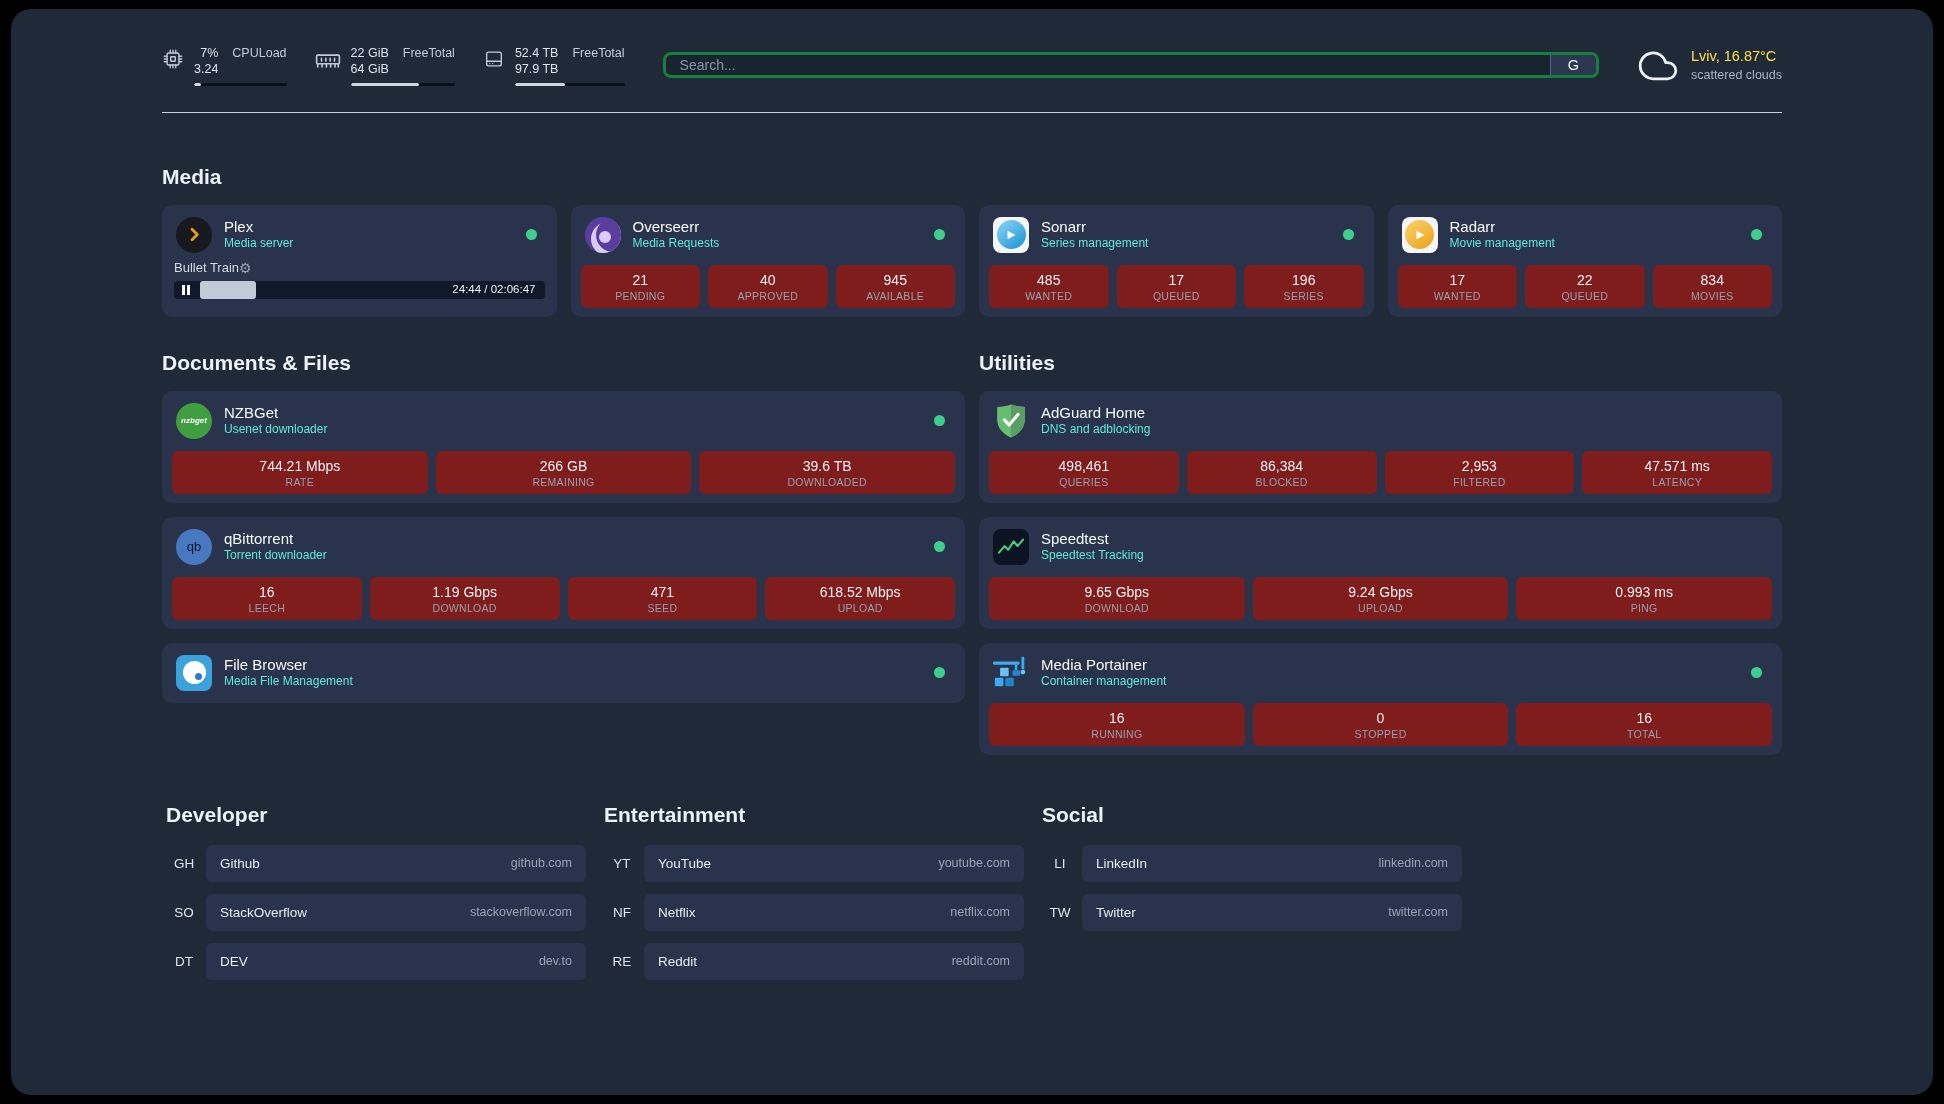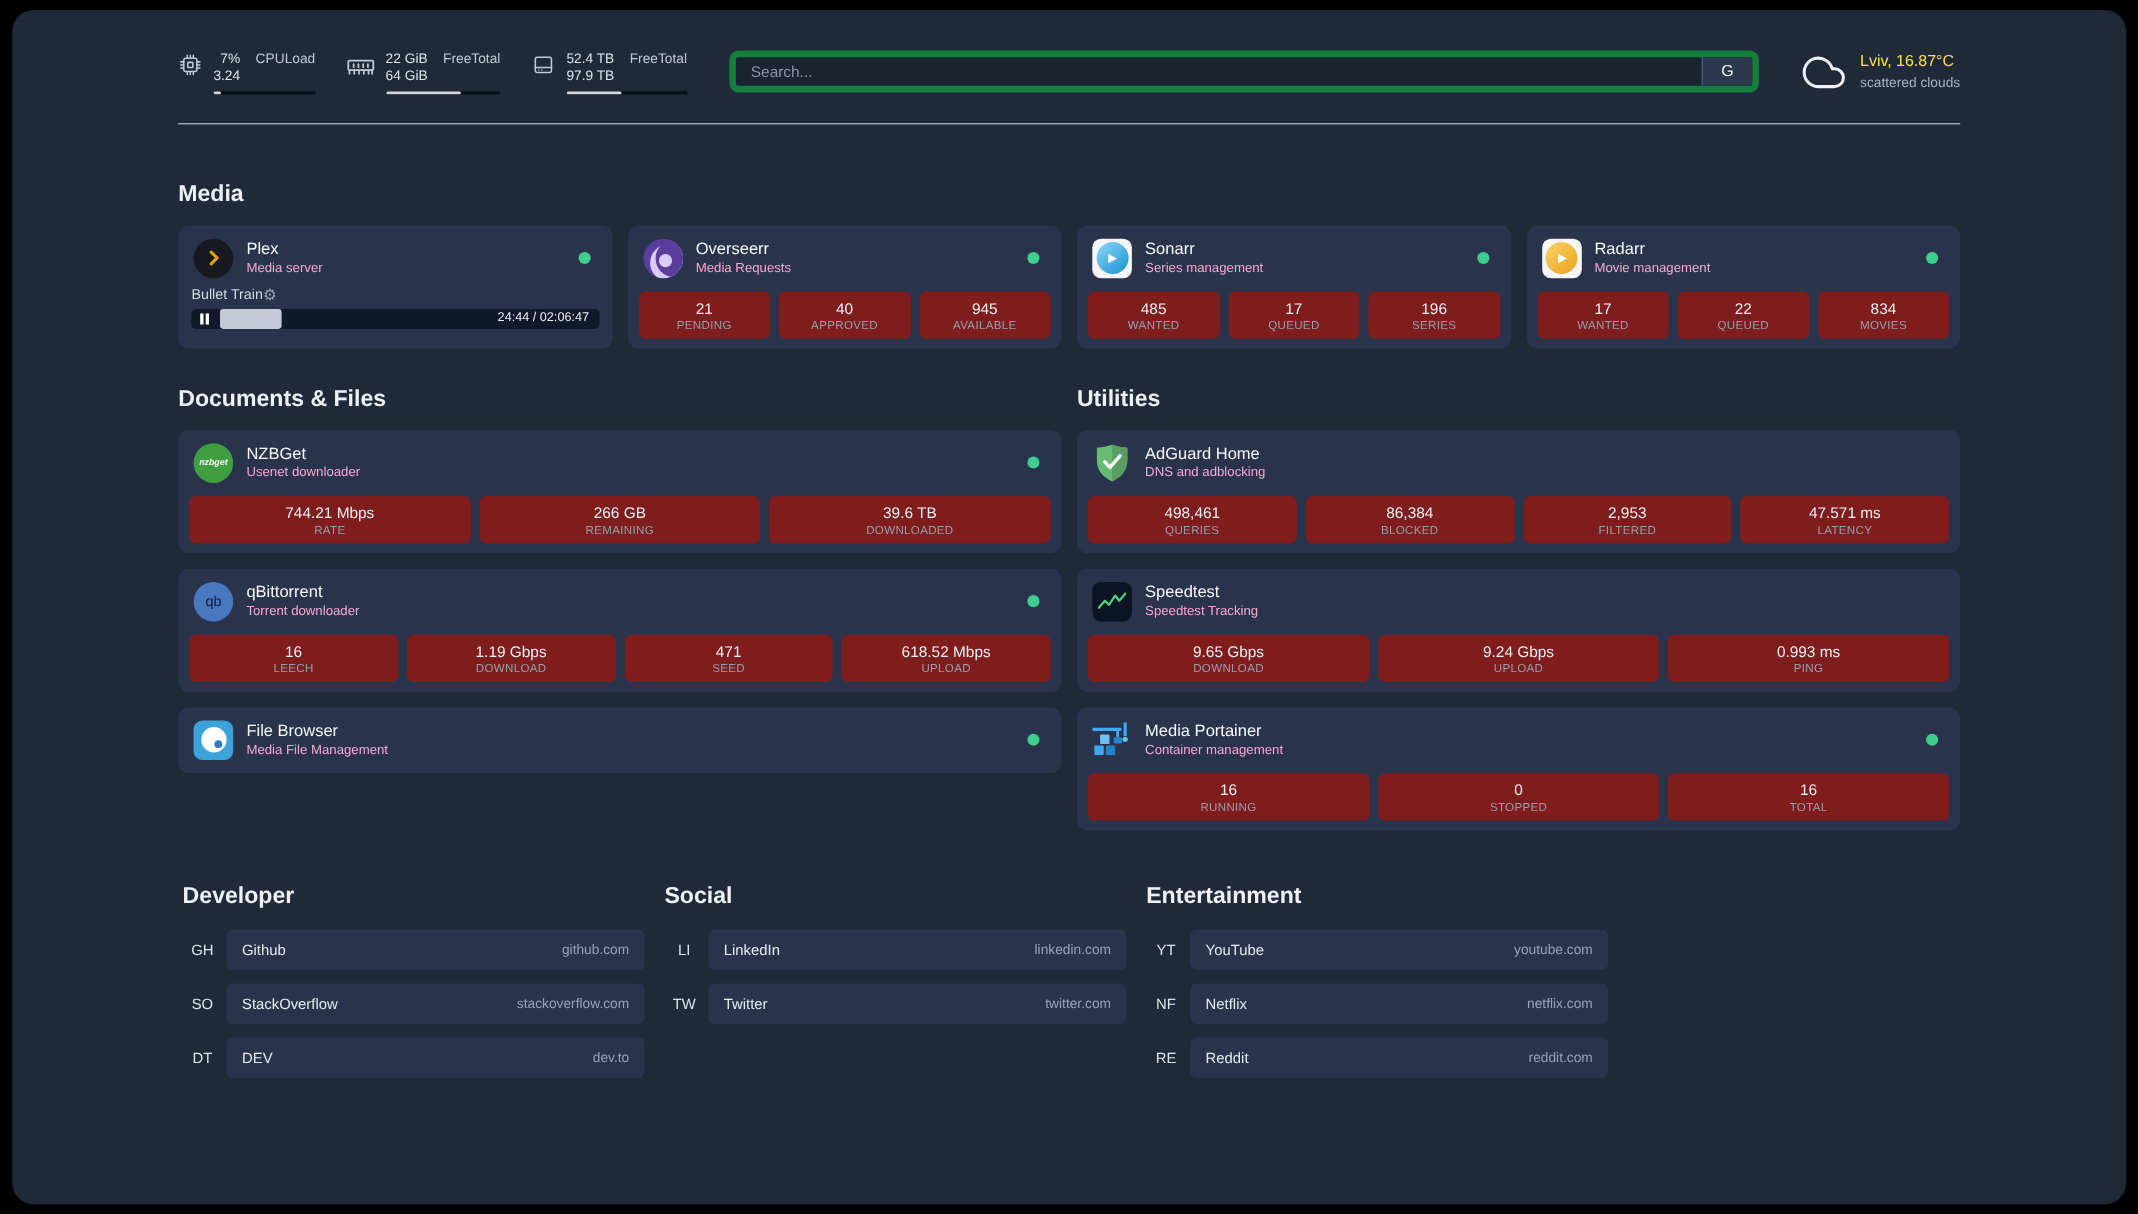--- a/index.html
+++ b/index.html
@@ -10,21 +10,21 @@
   
   .topbar{display:flex;align-items:center;gap:30px}
   .resources{display:flex;gap:28px;align-items:flex-start}
   .resource{display:flex;gap:10px;align-items:flex-start}
   .res-icon{margin-top:3px;display:flex}
   .res-rows{display:flex;gap:14px;font-size:12.5px;color:#dfe3ea;line-height:1.3}
   .res-vals{display:flex;flex-direction:column;align-items:flex-end}
   .res-labels{display:flex;flex-direction:row;align-items:flex-start;color:#c3cad6}
   .res-bar{margin-top:5px;height:3px;background:#0a0f1a;border-radius:2px;overflow:hidden}
   .res-bar span{display:block;height:100%;background:#d1d5db;border-radius:2px}
-  .search{flex:1;display:flex;height:38px;border:6px solid #15803d;border-radius:8px;background:#1a2330;overflow:hidden;margin:0 8px}
+  .search{flex:1;display:flex;height:26px;border:3px solid #15803d;border-radius:8px;background:#1a2330;overflow:hidden;margin:0 8px}
   .search input{flex:1;background:transparent;border:0;outline:0;color:#e5e7eb;font-size:14px;padding:0 14px;font-family:inherit}
   .search input::placeholder{color:#8b94a7}
   .provider{width:46px;background:#2c3850;border:0;border-left:1px solid #55607a;color:#f3f4f6;font-size:14.5px;cursor:pointer;font-family:inherit}
   .weather{display:flex;align-items:center;gap:12px}
   .weather-text{display:flex;flex-direction:column;line-height:1.35}
   .weather-loc{color:#fde047;font-size:14.5px}
   .weather-cond{color:#aab3c2;font-size:12.5px}
   .divider{margin-top:26px;border-bottom:1.5px solid #c9cfd9}
 
   
@@ -36,21 +36,21 @@
   .col-cards{display:flex;flex-direction:column;gap:14px}
 
   
   .card{background:#29334b;border-radius:10px;padding:9px 10px;cursor:pointer}
   .card-header{display:flex;align-items:center;gap:10px;padding:1px 2px}
   .svc-icon{width:40px;height:40px;display:flex;align-items:center;justify-content:center;flex:none}
   .icon-circle{width:36px;height:36px;border-radius:50%;display:flex;align-items:center;justify-content:center;position:relative;overflow:hidden}
   .icon-tile{width:36px;height:36px;border-radius:8px;display:flex;align-items:center;justify-content:center}
   .svc-text{display:flex;flex-direction:column;line-height:1.32}
   .svc-name{color:#f9fafb;font-size:15px;font-weight:500}
-  .svc-sub{color:#f9a8d4;font-size:12px}
+  .svc-sub{color:#5eead4;font-size:12px}
   .status-dot{width:11px;height:11px;border-radius:50%;background:#3ecf8e;margin-left:auto;margin-right:8px;flex:none}
   .stats{display:grid;gap:8px;margin-top:9px}
   .stat{background:#7f1d1d;border-radius:6px;text-align:center;padding:7px 4px 6px}
   .stat-value{color:#edf0f4;font-size:14px}
   .stat-label{color:#96a0b0;font-size:10.5px;font-weight:400;margin-top:2px;letter-spacing:.3px}
 
   
   .player{margin-top:4px;padding:0 2px}
   .player-top{display:flex;align-items:center;color:#d4d9e2;font-size:13px}
   .gear{color:#9aa4b5;font-size:14px;cursor:pointer}
@@ -503,56 +503,56 @@
           </div>
           <div class="bm-row">
             <span class="bm-abbr">DT</span>
             <span class="bm-pill">
               <span class="bm-name">DEV</span>
               <span class="bm-url">dev.to</span>
             </span>
           </div>
         </div>
         <div>
+          <h2 class="section-title bm-title">Entertainment</h2>
+          <div class="bm-row">
+            <span class="bm-abbr">YT</span>
+            <span class="bm-pill">
+              <span class="bm-name">YouTube</span>
+              <span class="bm-url">youtube.com</span>
+            </span>
+          </div>
+          <div class="bm-row">
+            <span class="bm-abbr">NF</span>
+            <span class="bm-pill">
+              <span class="bm-name">Netflix</span>
+              <span class="bm-url">netflix.com</span>
+            </span>
+          </div>
+          <div class="bm-row">
+            <span class="bm-abbr">RE</span>
+            <span class="bm-pill">
+              <span class="bm-name">Reddit</span>
+              <span class="bm-url">reddit.com</span>
+            </span>
+          </div>
+        </div>
+        <div>
           <h2 class="section-title bm-title">Social</h2>
           <div class="bm-row">
             <span class="bm-abbr">LI</span>
             <span class="bm-pill">
               <span class="bm-name">LinkedIn</span>
               <span class="bm-url">linkedin.com</span>
             </span>
           </div>
           <div class="bm-row">
             <span class="bm-abbr">TW</span>
             <span class="bm-pill">
               <span class="bm-name">Twitter</span>
               <span class="bm-url">twitter.com</span>
             </span>
           </div>
         </div>
-        <div>
-          <h2 class="section-title bm-title">Entertainment</h2>
-          <div class="bm-row">
-            <span class="bm-abbr">YT</span>
-            <span class="bm-pill">
-              <span class="bm-name">YouTube</span>
-              <span class="bm-url">youtube.com</span>
-            </span>
-          </div>
-          <div class="bm-row">
-            <span class="bm-abbr">NF</span>
-            <span class="bm-pill">
-              <span class="bm-name">Netflix</span>
-              <span class="bm-url">netflix.com</span>
-            </span>
-          </div>
-          <div class="bm-row">
-            <span class="bm-abbr">RE</span>
-            <span class="bm-pill">
-              <span class="bm-name">Reddit</span>
-              <span class="bm-url">reddit.com</span>
-            </span>
-          </div>
-        </div>
       </div>
 
   </div>
 </div>
 
 </body></html>

